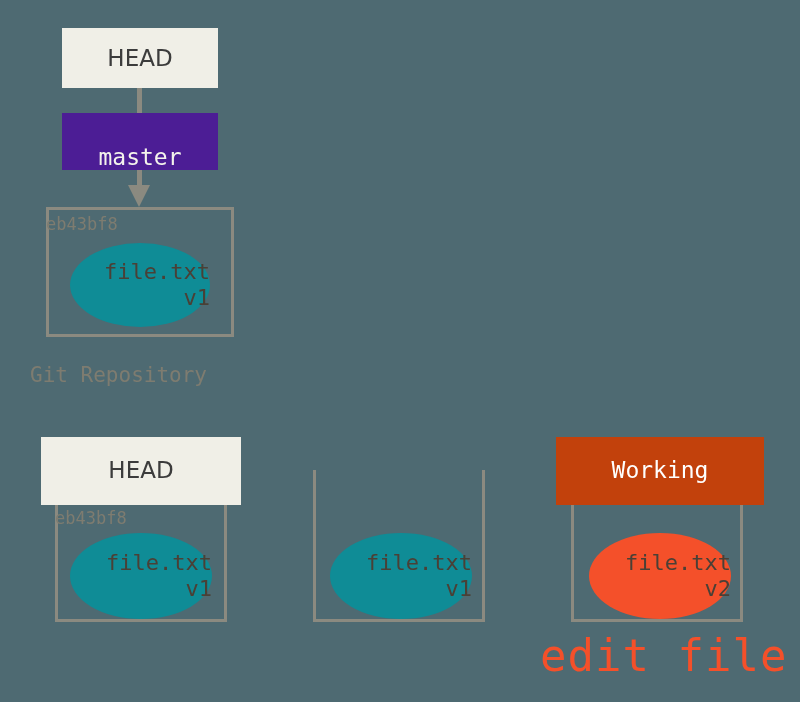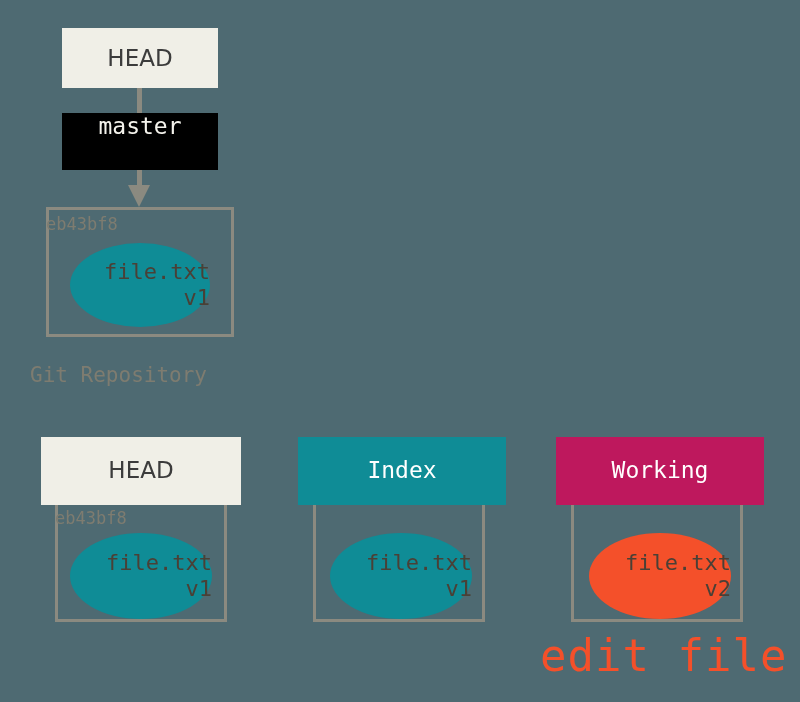--- a/index.html
+++ b/index.html
@@ -51,44 +51,44 @@
     color: #3c3c3c;
     display: flex;
     align-items: center;
     justify-content: center;
     font-family: "DejaVu Sans", sans-serif;
     font-size: 23px;
     box-sizing: border-box;
   }
   .master-box {
     position: absolute;
-    background: #000000;
+    background: #4c1d95;
     color: #f4f3ec;
     display: flex;
-    align-items: flex-start;
+    align-items: flex-end;
     justify-content: center;
     font-family: "DejaVu Sans Mono", monospace;
     font-size: 23px;
     box-sizing: border-box;
   }
   .stage-header {
     position: absolute;
     display: flex;
     align-items: center;
     justify-content: center;
     text-align: center;
     font-family: "DejaVu Sans Mono", monospace;
     font-size: 23px;
     line-height: 1.18;
     color: #ffffff;
     box-sizing: border-box;
     z-index: 3;
   }
   .stage-header.teal { background: #0f8c96; }
-  .stage-header.orange { background: #be185d; }
+  .stage-header.orange { background: #c2410c; }
   .stage-header.cream {
     background: #f0efe7;
     color: #3c3c3c;
     font-family: "DejaVu Sans", sans-serif;
   }
 
   
   .commit-frame {
     position: absolute;
     border: 3px solid #8b8a80;
@@ -180,23 +180,20 @@
   <div class="stage-header cream" style="left:41px; top:437px; width:200px; height:68px;">
     <span>HEAD</span>
   </div>
   <div class="hash-label" style="left:55px; top:510px; width:172px;">eb43bf8</div>
   <div class="blob teal" style="left:70px; top:533px; width:142px; height:86px;">
     <span>file.txt</span>
     <span>v1</span>
   </div>
 
   <div class="commit-frame open-top" style="left:313px; top:470px; width:172px; height:152px;"></div>
-  <div class="stage-header teal" style="left:298px; top:437px; width:208px; height:68px;">
-    <span>Index</span>
-  </div>
   <div class="blob teal" style="left:330px; top:533px; width:142px; height:86px;">
     <span>file.txt</span>
     <span>v1</span>
   </div>
 
   <div class="commit-frame open-top" style="left:571px; top:470px; width:172px; height:152px;"></div>
   <div class="stage-header orange" style="left:556px; top:437px; width:208px; height:68px; flex-direction:column;">
     <span>Working</span>
   </div>
   <div class="blob orange" style="left:589px; top:533px; width:142px; height:86px;">

